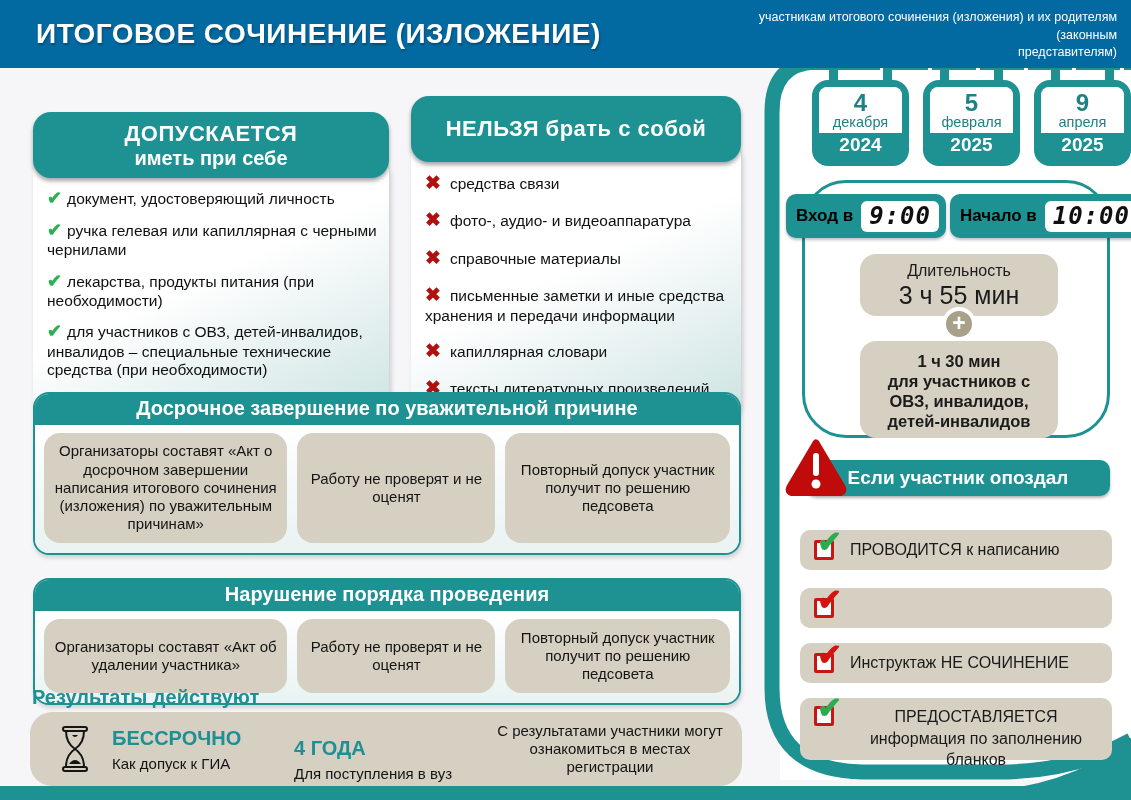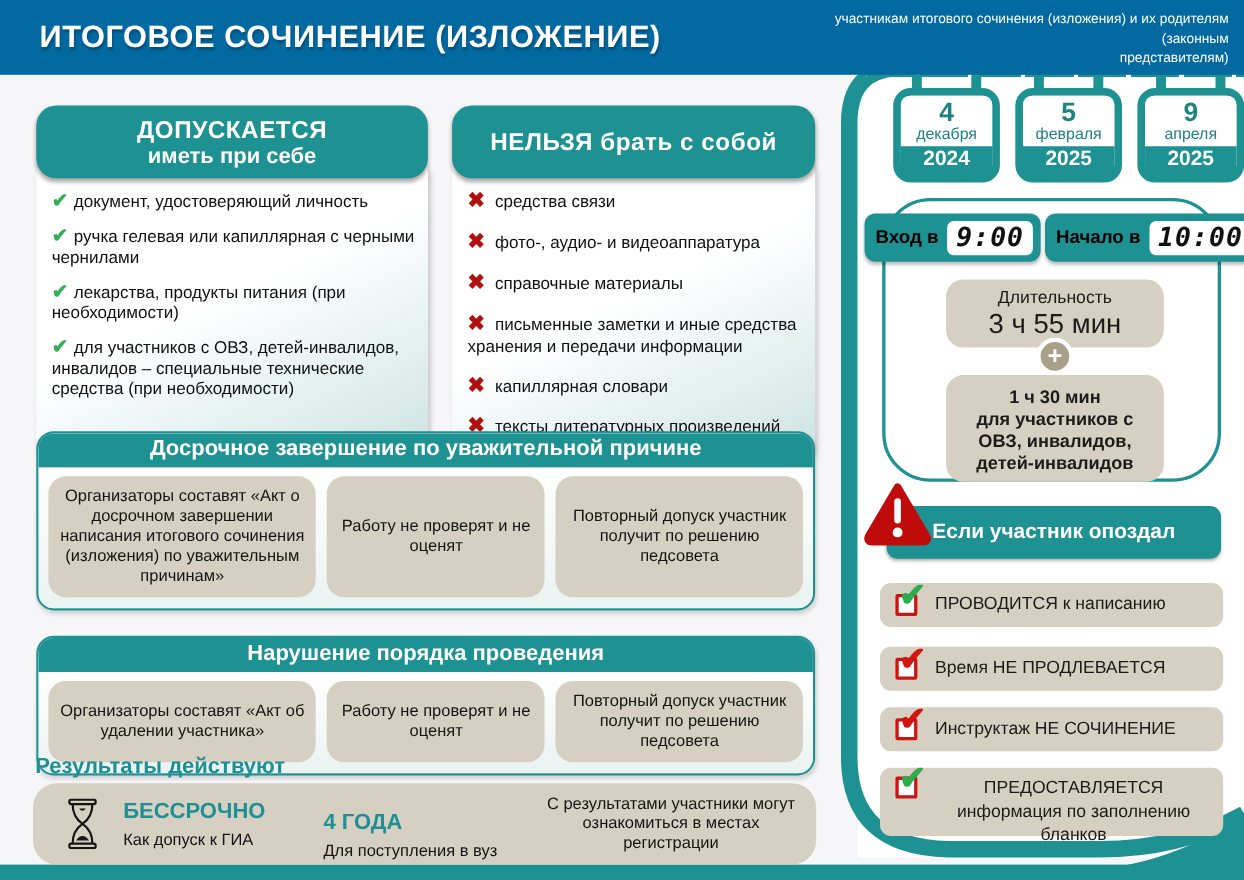--- a/index.html
+++ b/index.html
@@ -71,21 +71,21 @@
   .dur-a .dur-value { font-size:25px; margin-top:1px; }
   .plus-circle {
     position:absolute; left:942px; top:307px; width:34px; height:34px; z-index:3;
     background:#a9a089; border:4px solid #fff; border-radius:50%;
     color:#fff; font-size:23px; font-weight:bold; line-height:25px; text-align:center;
   }
   .dur-b { top:341px; height:97px; font-weight:bold; font-size:16.5px; line-height:1.22; padding-top:10px; }
   
   .warn-tri { position:absolute; left:784px; top:436px; z-index:4; }
   .late-banner {
-    position:absolute; left:806px; top:460px; width:304px; height:48px; z-index:3;
+    position:absolute; left:806px; top:460px; width:304px; height:36px; z-index:3;
     background:#1e9193; border-radius:10px; display:flex; align-items:center; justify-content:center;
     color:#fff; font-weight:bold; font-size:19px; box-shadow:0 2px 3px rgba(0,0,0,.3);
   }
   .late-row {
     position:absolute; left:800px; width:312px; background:#d6d0c2; border-radius:10px;
     display:flex; align-items:center; padding:0 10px 0 14px; z-index:2;
     color:#1a1a1a; font-size:16px;
   }
   .late-row-1 { top:530px; height:40px; }
   .late-row-2 { top:588px; height:40px; }
@@ -93,21 +93,21 @@
   .late-row-4 { top:698px; height:62px; align-items:flex-start; padding-top:8px; }
   .cbx { position:relative; flex:0 0 20px; width:20px; height:20px; background:#fff;
          border:3px solid #cc1513; border-radius:2px; margin-right:16px; }
   .cbx .tick { position:absolute; left:0px; top:-16px; font-size:30px; font-weight:bold; line-height:1; }
   .tick-green { color:#2dab50; } .tick-red { color:#d31510; }
   .late-text { flex:1; }
   .late-row-4 .late-text { text-align:center; line-height:1.35; }
   
   .panels { position:absolute; left:33px; top:96px; width:708px; display:flex; gap:22px; z-index:2; }
   .panel { display:flex; flex-direction:column; flex:1; }
-  .panel-1 { flex:0 0 356px; }
+  .panel-1 { flex:0 0 356px;margin-top:16px; }
   .panel-header {
     position:relative; z-index:2; background:#1e9193; border-radius:18px;
     min-height:66px; display:flex; flex-direction:column; align-items:center; justify-content:center;
     color:#fff; text-align:center; box-shadow:0 3px 4px rgba(0,0,0,.35);
   }
   .ph-line1 { font-size:22px; font-weight:bold; letter-spacing:.5px; }
   .ph-line2 { font-size:20px; font-weight:bold; }
   .panel-body {
     margin-top:-16px; padding:26px 10px 14px 14px; flex:1;
     background:linear-gradient(155deg,#ffffff 45%,#e2efee 75%,#c9e2e0);
@@ -227,21 +227,20 @@
   <div class="late-row late-row-1">
     <span class="cbx">
         <span class="tick tick-green">✔</span>
       </span>
     <span class="late-text">ПРОВОДИТСЯ к написанию</span>
   </div>
   <div class="late-row late-row-2">
     <span class="cbx">
         <span class="tick tick-red">✔</span>
       </span>
-    <span class="late-text">Время НЕ ПРОДЛЕВАЕТСЯ</span>
   </div>
   <div class="late-row late-row-3">
     <span class="cbx">
         <span class="tick tick-red">✔</span>
       </span>
     <span class="late-text">Инструктаж НЕ СОЧИНЕНИЕ</span>
   </div>
   <div class="late-row late-row-4">
     <span class="cbx">
         <span class="tick tick-green">✔</span>

